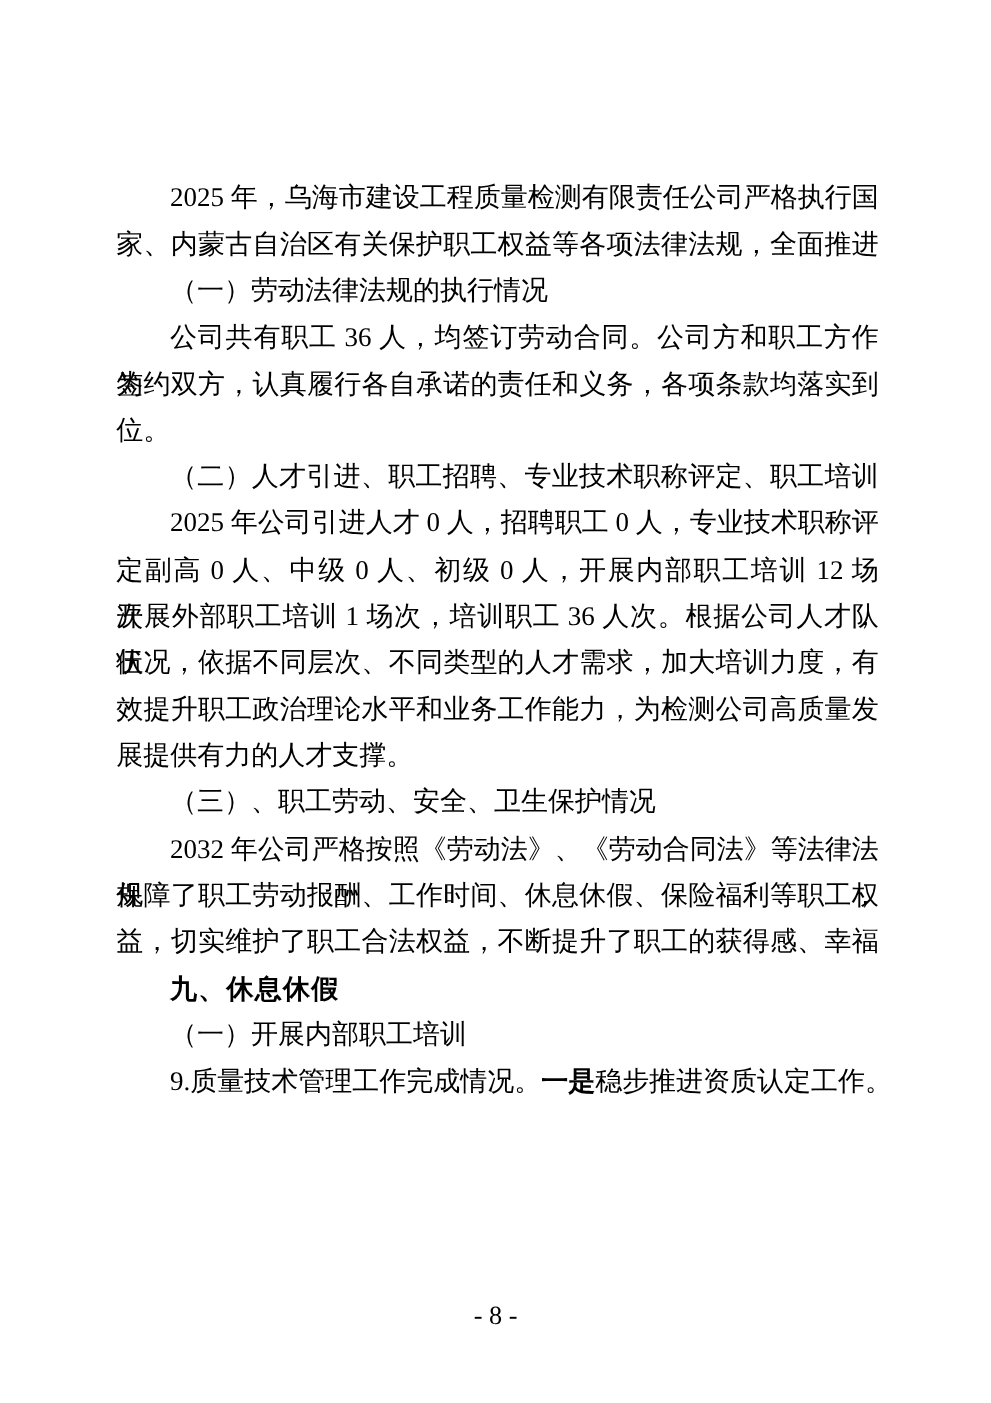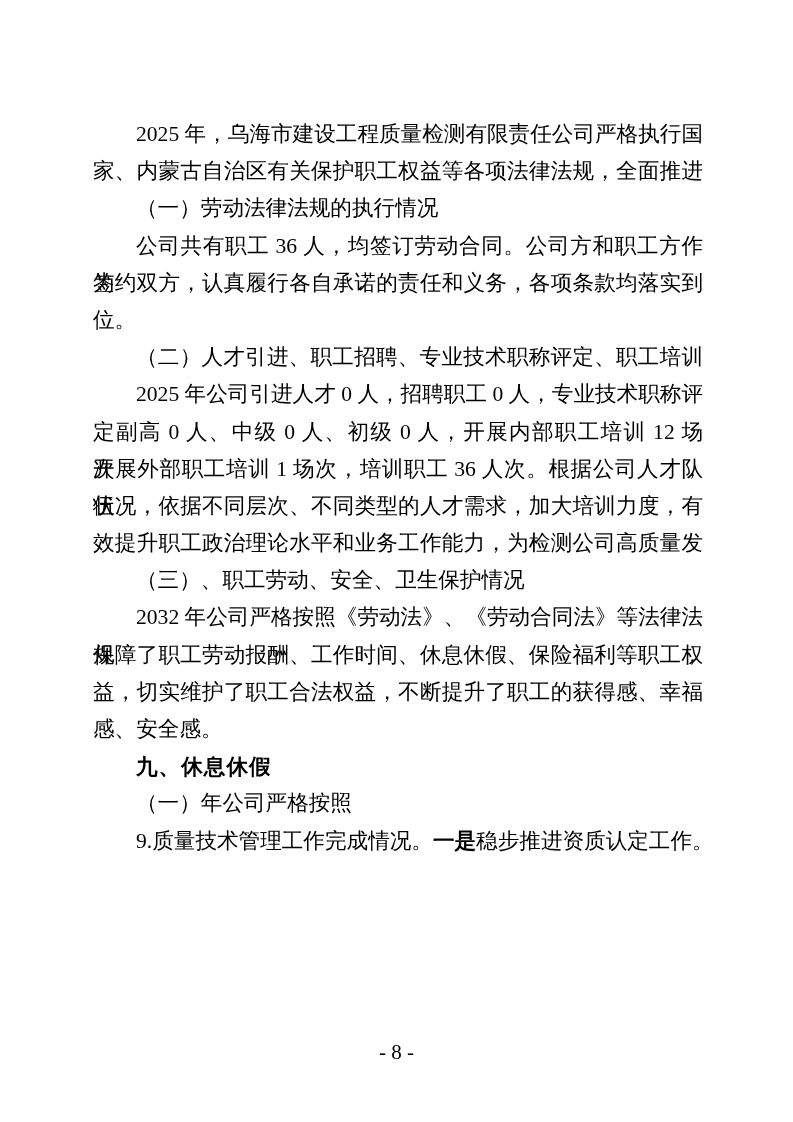--- a/index.html
+++ b/index.html
@@ -11,21 +11,21 @@
     position: relative;
     width: 793px;
     height: 1122px;
     background: #ffffff;
     overflow: hidden;
     color: #000000;
   }
   .text-block {
     position: absolute;
     left: 93px;
-    top: 116px;
+    top: 140px;
     width: 610px;
   }
   .line {
     height: 37.2px;
     line-height: 37.2px;
     font-size: 21.6px;
     font-family: "Liberation Serif", serif;
     color: #000000;
     text-align: justify;
     white-space: nowrap;
@@ -70,25 +70,25 @@
       <div class="line kai indent"><span class="seg">（一）劳动法律法规的执行情况</span></div>
       <div class="line body indent just"><span class="seg">公司共有职工 36 人，均签订劳动合同。公司方和职工方作为</span></div>
       <div class="line body just"><span class="seg">签约双方，认真履行各自承诺的责任和义务，各项条款均落实到</span></div>
       <div class="line body"><span class="seg">位。</span></div>
       <div class="line kai indent just"><span class="seg">（二）人才引进、职工招聘、专业技术职称评定、职工培训</span></div>
       <div class="line body indent just"><span class="seg">2025 年公司引进人才 0 人，招聘职工 0 人，专业技术职称评</span></div>
       <div class="line body just"><span class="seg">定副高 0 人、中级 0 人、初级 0 人，开展内部职工培训 12 场次，</span></div>
       <div class="line body just"><span class="seg">开展外部职工培训 1 场次，培训职工 36 人次。根据公司人才队伍</span></div>
       <div class="line body just"><span class="seg">状况，依据不同层次、不同类型的人才需求，加大培训力度，有</span></div>
       <div class="line body just"><span class="seg">效提升职工政治理论水平和业务工作能力，为检测公司高质量发</span></div>
+      <div class="line body"><span class="seg">展提供有力的人才支撑。</span></div>
       <div class="line kai indent"><span class="seg">（三）、职工劳动、安全、卫生保护情况</span></div>
       <div class="line body indent just"><span class="seg">2032 年公司严格按照《劳动法》、《劳动合同法》等法律法规，</span></div>
       <div class="line body just"><span class="seg">保障了职工劳动报酬、工作时间、休息休假、保险福利等职工权</span></div>
       <div class="line body just"><span class="seg">益，切实维护了职工合法权益，不断提升了职工的获得感、幸福</span></div>
-      <div class="line body"><span class="seg">感、安全感。</span></div>
       <div class="line hei indent"><span class="seg">九、休息休假</span></div>
-      <div class="line kai indent"><span class="seg">（一）年公司严格按照</span></div>
+      <div class="line kai indent"><span class="seg">（一）开展内部职工培训</span></div>
       <div class="line body indent"><span class="seg">9.质量技术管理工作完成情况。</span><span class="seg-bold">一是</span><span class="seg">稳步推进资质认定工作。</span></div>
     </div>
   <div class="footer">
     <span>- 8 -</span>
   </div>
 </div>
 
 </body></html>

